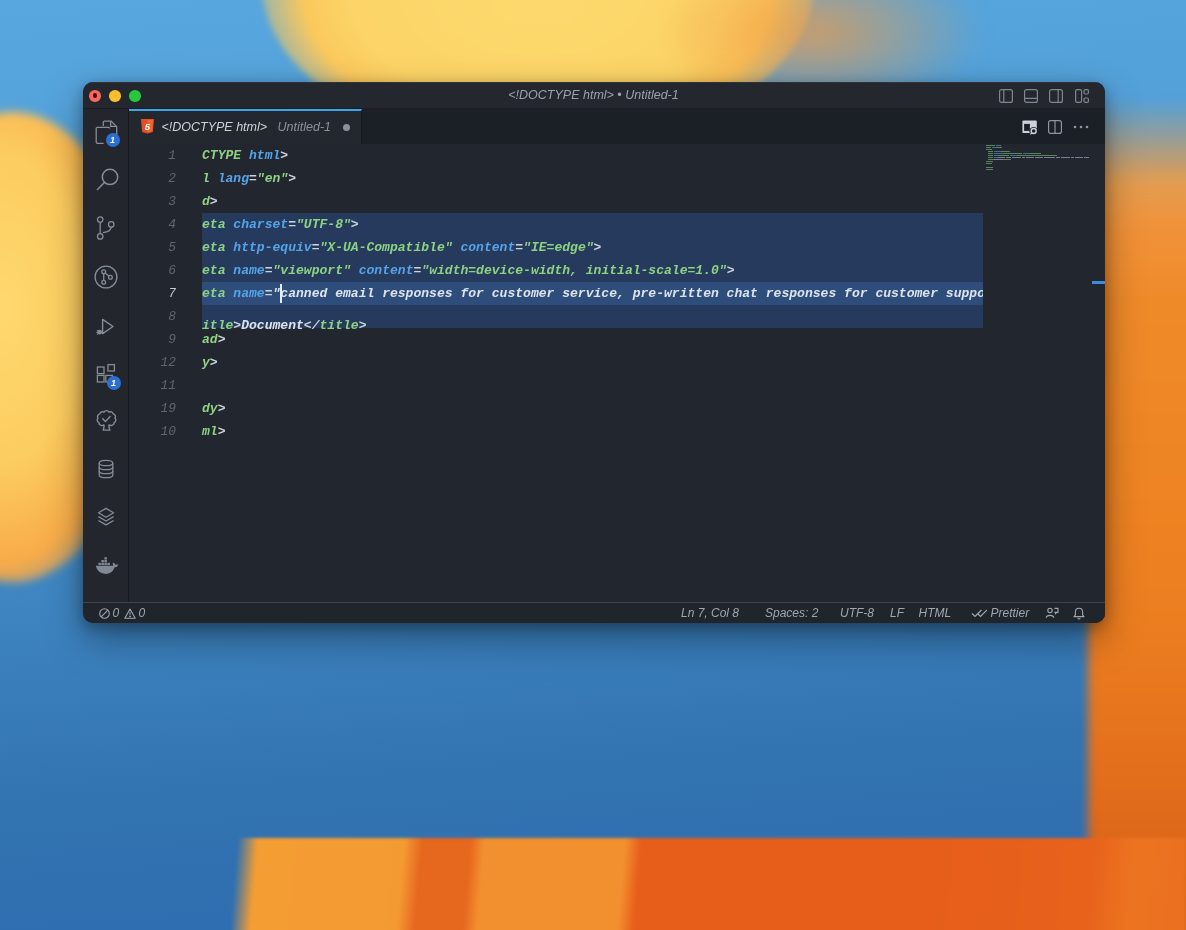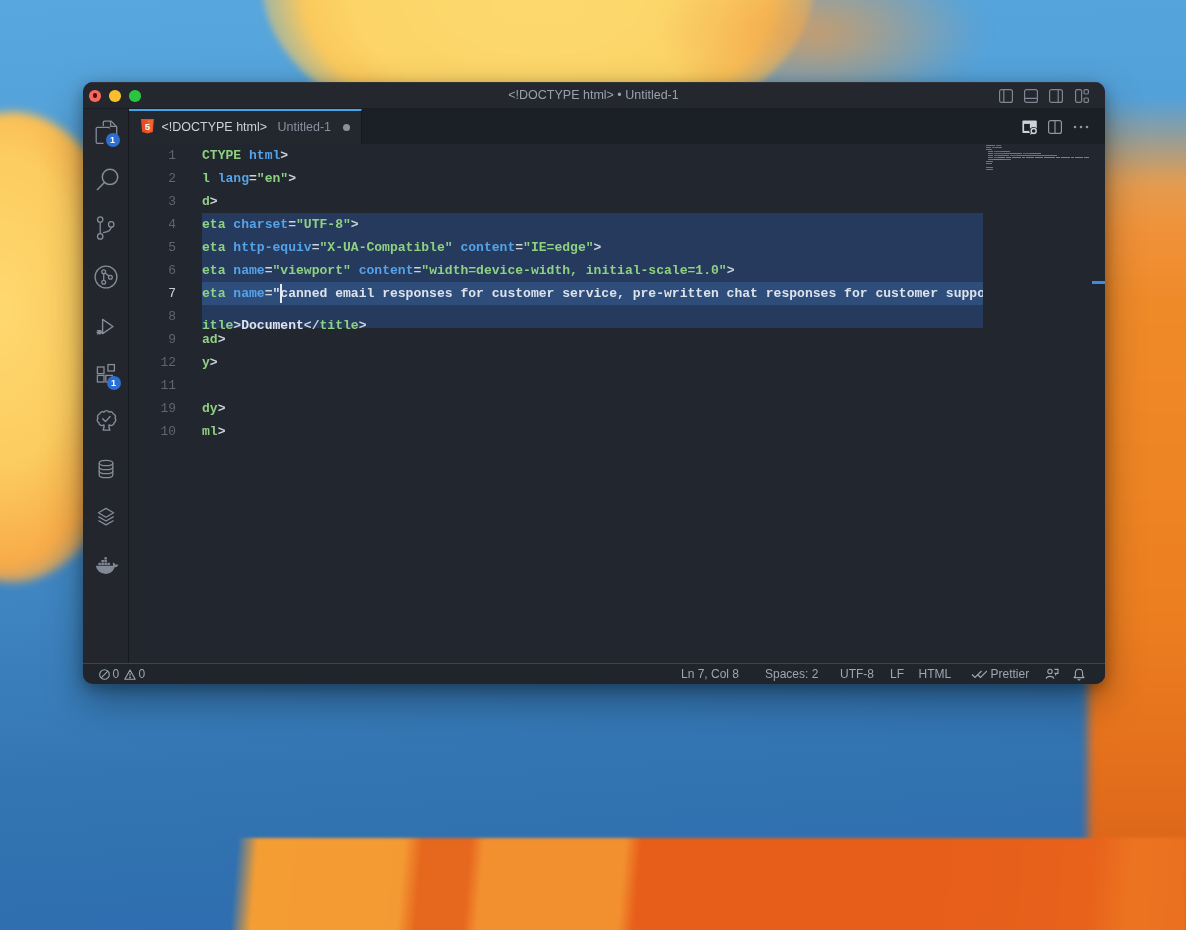--- a/index.html
+++ b/index.html
@@ -20,23 +20,23 @@
     background:linear-gradient(180deg, rgba(240,150,60,0) 0%, rgba(242,156,66,.9) 10%, #f0923a 15%, #ef8a29 24%, #ee8423 46%, #ec7e20 62%, #e4701c 78%, #da6318 93%, #d25c16 100%);
     filter:blur(5px); }
   #wall .bottomband { position:absolute; left:232px; top:838px; width:954px; height:98px;
     background:linear-gradient(95deg,
       rgba(244,155,50,0) 6px, #f49d33 26px, #f49a33 172px, #e6671e 190px, #e6671e 238px,
       #f29030 252px, #f29030 392px, #e75e1a 408px, #e65e1a 700px, #e8621c 860px,
       #ec7420 900px, #ea701f 954px);
     filter:blur(1.5px); }
 
   
-  #win { position:absolute; left:82.5px; top:81.5px; width:1022px; height:602px;
+  #win { position:absolute; left:82.5px; top:81.5px; width:1022px; height:541px;
     background:#4c1d95; border-radius:10px; overflow:hidden;
-    box-shadow:0 16px 38px rgba(0,0,0,.36), 0 4px 14px rgba(0,0,0,.28); }
+    box-shadow:0 16px 38px rgba(0,0,0,.36), 0 4px 14px rgba(0,0,0,.28);font-style:italic; }
 
   
   #titlebar { position:absolute; left:0; top:0; width:100%; height:27px; background:#24272e; border-bottom:1px solid #1a1d23; box-shadow:inset 0 1px 0 rgba(255,255,255,.06); }
   .tl { position:absolute; top:8.5px; width:11.5px; height:11.5px; border-radius:50%; }
   #title { position:absolute; top:0; left:0; width:100%; height:27px; line-height:27px; text-align:center;
     color:#9aa1ac; font-size:12.5px; }
   .laybtn { position:absolute; top:7px; }
 
   
   #actbar { position:absolute; left:0; top:27px; width:46px; bottom:21px; background:#23262d; border-right:1px solid #17191f; }

